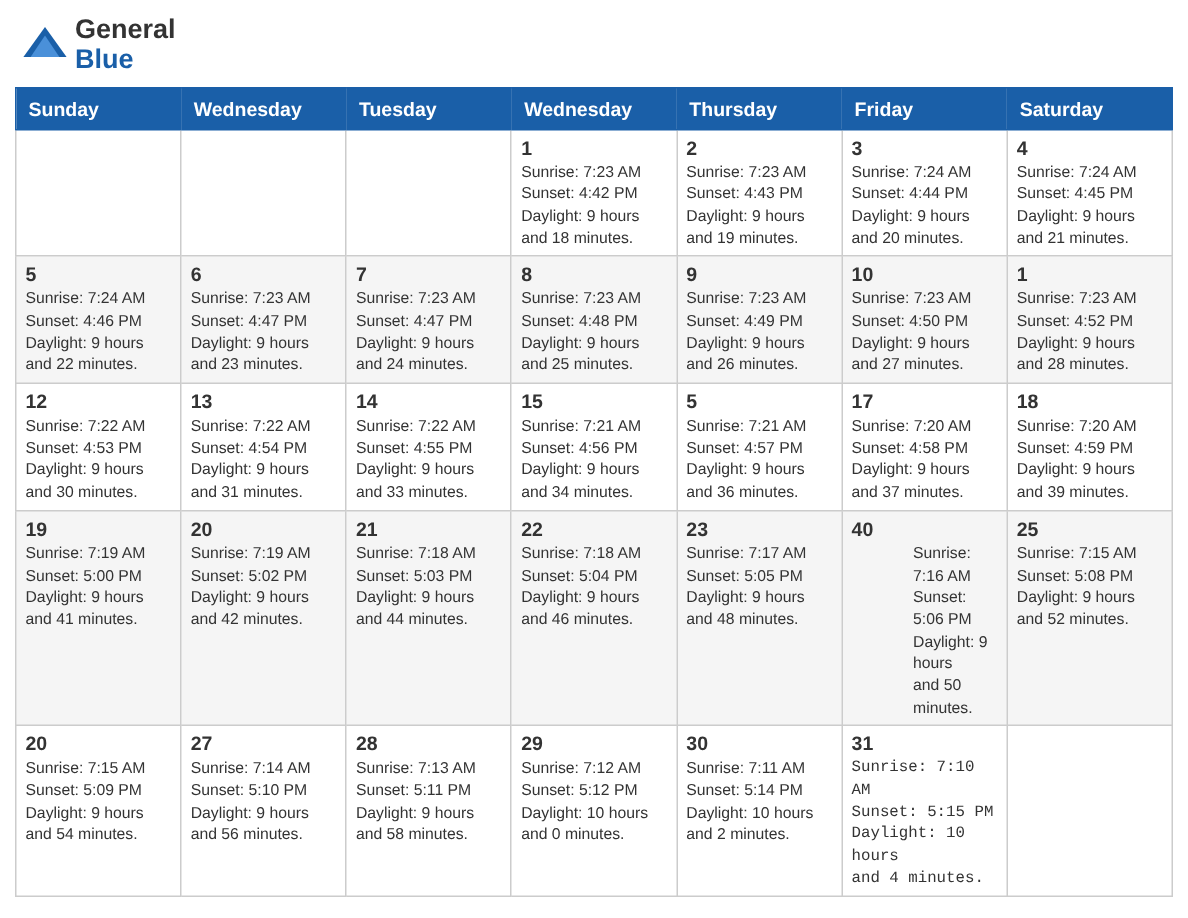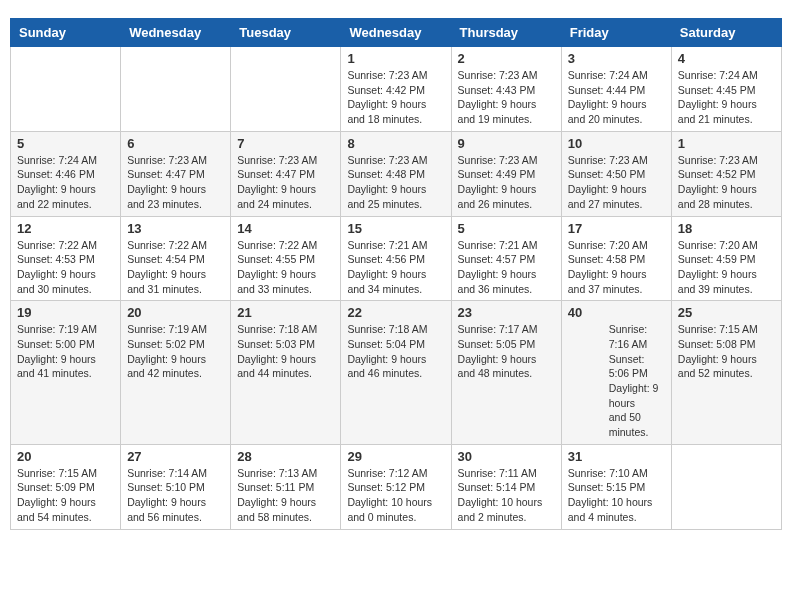--- a/index.html
+++ b/index.html
@@ -92,20 +92,30 @@
       color: #333;
     }
     .empty-cell {
       background: #fff !important;
     }
   </style>
 </head>
 <body>
 
 <div class="header">
+  <div class="logo">
+    <svg class="logo-icon" viewBox="0 0 40 40" xmlns="http://www.w3.org/2000/svg">
+      <polygon points="20,5 38,30 2,30" fill="#1a5fa8"></polygon>
+      <polygon points="20,12 32,30 8,30" fill="#4a90d9"></polygon>
+    </svg>
+    <div class="logo-text">
+      <span class="logo-general">General</span>
+      <span class="logo-blue">Blue</span>
+    </div>
+  </div>
 </div>
 
 <table class="calendar">
   <thead>
     <tr>
     <th>Sunday</th>
         <th>Wednesday</th>
         <th>Tuesday</th>
         <th>Wednesday</th>
         <th>Thursday</th>
@@ -331,21 +341,21 @@
         </td>
         <td>
           <span class="day-number">30</span>
           <div class="day-info" style="white-space: pre-line;">Sunrise: 7:11 AM
 Sunset: 5:14 PM
 Daylight: 10 hours
 and 2 minutes.</div>
         </td>
         <td>
           <span class="day-number">31</span>
-          <div class="day-info" style="white-space: pre-line;">Sunrise: 7:10 AM
+          <div class="day-info" style="white-space: pre-line; font-family: Liberation Mono, monospace;">Sunrise: 7:10 AM
 Sunset: 5:15 PM
 Daylight: 10 hours
 and 4 minutes.</div>
         </td>
         <td class="empty-cell"></td>
       </tr>
     </tbody>
 </table>
 
 </body></html>

